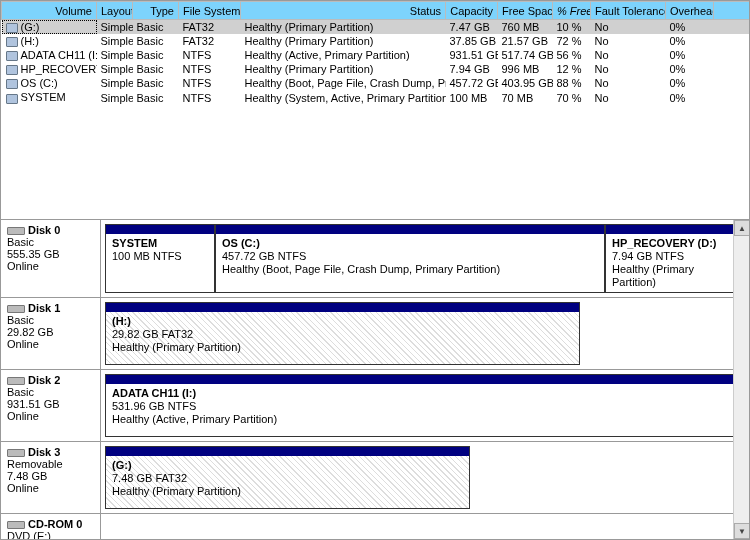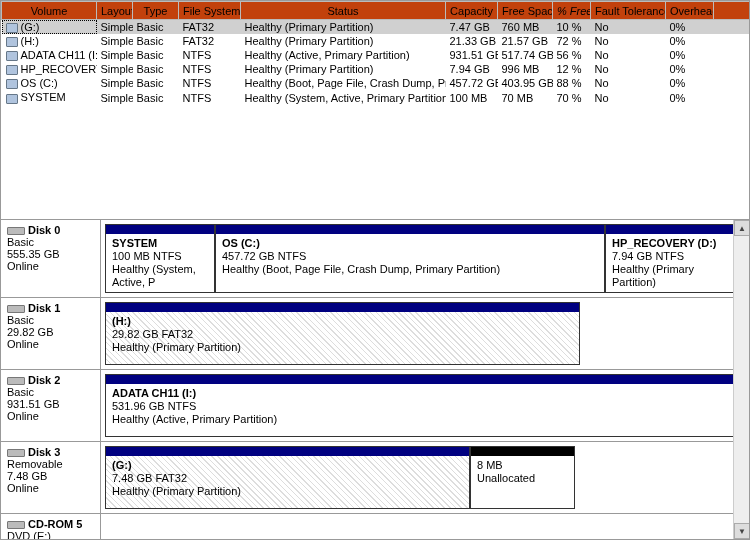--- a/index.html
+++ b/index.html
@@ -1,20 +1,20 @@
 <!DOCTYPE html>
 <html><head>
 <meta charset="utf-8">
 <style>
 * { box-sizing: border-box; margin: 0; padding: 0; font-family: "Segoe UI", Tahoma, sans-serif; font-size: 11px; }
 body { background: #fff; width: 750px; height: 540px; overflow: hidden; display: flex; flex-direction: column; }
 .pane { border: 1px solid #999; }
 .top-pane { height: 220px; overflow: auto; position: relative; }
 table { border-collapse: collapse; width: 100%; table-layout: fixed; }
-th { background: #c2410c; border: 1px solid #bbb; text-align: center; padding: 2px 4px; font-weight: normal; height: 18px; overflow: hidden; white-space: nowrap; position: sticky; top: 0; }
+th { background: #7dd3fc; border: 1px solid #bbb; text-align: right; padding: 2px 4px; font-weight: normal; height: 18px; overflow: hidden; white-space: nowrap; position: sticky; top: 0; }
 td { padding: 1px 4px; white-space: nowrap; overflow: hidden; }
 tr.selected td { background: #d0d0d0; }
 tr.selected td:first-child { outline: 1px dotted #000; outline-offset: -1px; }
 .vol-icon { display: inline-block; width: 12px; height: 10px; background: #b0c4de; border: 1px solid #678; margin-right: 3px; vertical-align: middle; border-radius: 1px; }
 .bottom-pane { flex: 1; overflow-y: auto; border-top: none; position: relative; padding-right: 3px; }
 .disk-row { display: flex; border-bottom: 1px solid #999; min-height: 72px; }
 .disk-info { width: 100px; padding: 4px 6px; border-right: 1px solid #999; }
 .disk-info b { font-weight: bold; }
 .disk-ico { display: inline-block; width: 18px; height: 8px; background: #bbb; border: 1px solid #777; margin-right: 3px; vertical-align: middle; border-radius: 1px; }
 .disk-canvas { flex: 1; padding: 4px; display: flex; gap: 0; }
@@ -60,21 +60,21 @@
           <td>No</td>
           <td>0%</td>
           <td></td>
         </tr>
         <tr>
           <td><span class="vol-icon"></span>(H:)</td>
           <td>Simple</td>
           <td>Basic</td>
           <td>FAT32</td>
           <td>Healthy (Primary Partition)</td>
-          <td>21.33 GB</td>
+          <td>37.85 GB</td>
           <td>21.57 GB</td>
           <td>72 %</td>
           <td>No</td>
           <td>0%</td>
           <td></td>
         </tr>
         <tr>
           <td><span class="vol-icon"></span>ADATA CH11 (I:)</td>
           <td>Simple</td>
           <td>Basic</td>
@@ -130,21 +130,21 @@
   </table>
 </div>
 
 <div class="pane bottom-pane">
   <div id="disks">
       <div class="disk-row">
         <div class="disk-info"><span class="disk-ico"></span><b>Disk 0</b><br><span>Basic</span><br><span>555.35 GB</span><br><span>Online</span></div>
         <div class="disk-canvas">
           <div class="part" style="width: 110px;">
             <div class="part-bar"></div>
-            <div class="part-body"><b>SYSTEM</b><br><span>100 MB NTFS</span><br><span>Healthy (System, Active, P</span></div>
+            <div class="part-body"><b>SYSTEM</b><br><span>100 MB NTFS</span><br></div>
           </div>
           <div class="part" style="width: 390px;">
             <div class="part-bar"></div>
             <div class="part-body"><b>OS  (C:)</b><br><span>457.72 GB NTFS</span><br><span>Healthy (Boot, Page File, Crash Dump, Primary Partition)</span></div>
           </div>
           <div class="part" style="width: 135px;">
             <div class="part-bar"></div>
             <div class="part-body"><b>HP_RECOVERY  (D:)</b><br><span>7.94 GB NTFS</span><br><span>Healthy (Primary Partition)</span></div>
           </div>
         </div>
@@ -167,28 +167,24 @@
           </div>
         </div>
       </div>
       <div class="disk-row">
         <div class="disk-info"><span class="disk-ico"></span><b>Disk 3</b><br><span>Removable</span><br><span>7.48 GB</span><br><span>Online</span></div>
         <div class="disk-canvas">
           <div class="part" style="width: 365px;">
             <div class="part-bar"></div>
             <div class="part-body hatch"><b>(G:)</b><br><span>7.48 GB FAT32</span><br><span>Healthy (Primary Partition)</span></div>
           </div>
-          <div class="part" style="width: 105px;">
-            <div class="part-bar unalloc"></div>
-            <div class="part-body"><span>8 MB</span><br><span>Unallocated</span></div>
-          </div>
         </div>
       </div>
       <div class="disk-row">
-        <div class="disk-info"><span class="disk-ico"></span><b>CD-ROM 5</b><br><span>DVD (E:)</span><br><span></span><br><span></span></div>
+        <div class="disk-info"><span class="disk-ico"></span><b>CD-ROM 0</b><br><span>DVD (E:)</span><br><span></span><br><span></span></div>
         <div class="disk-canvas"></div>
       </div>
     </div>
 
   <div class="scrollbar">
     <div class="sb-btn">▲</div>
     <div class="sb-btn bot">▼</div>
   </div>
 </div>
 

